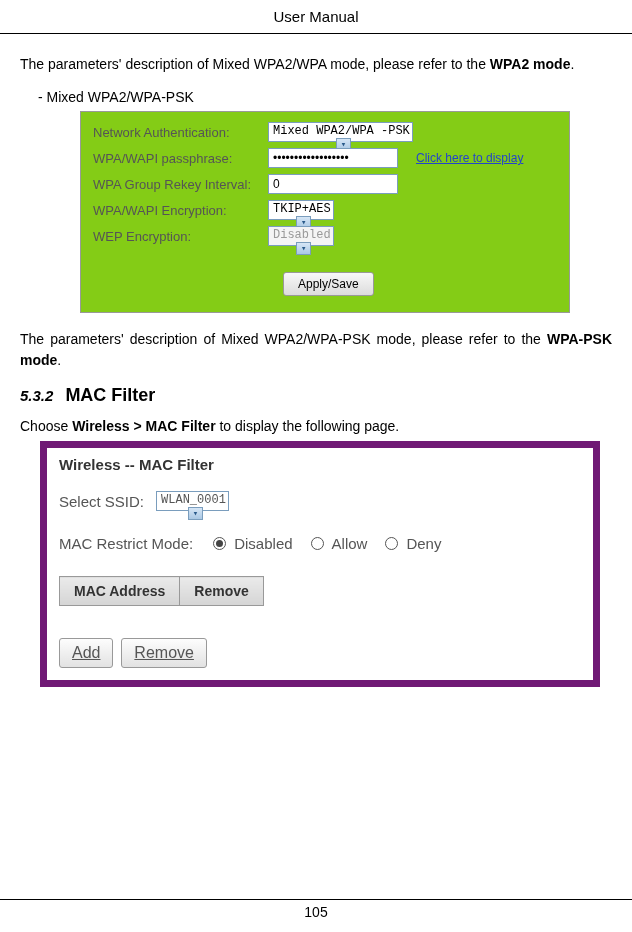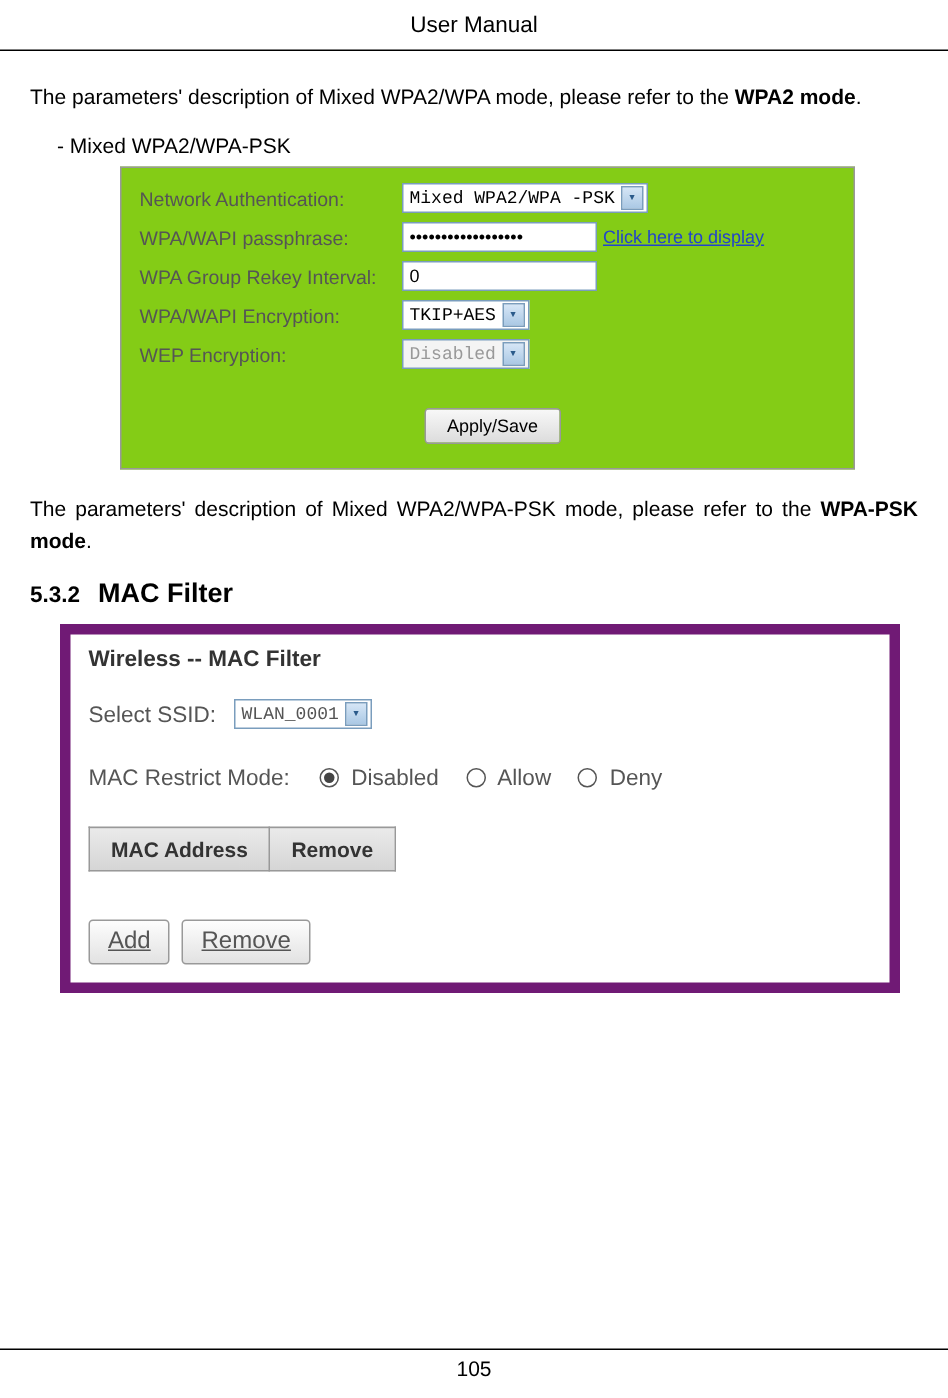--- a/index.html
+++ b/index.html
@@ -50,20 +50,21 @@
     }
     .select-box {
       display: inline-flex;
       align-items: center;
       border: 1px solid #7a9dbd;
       background: #fff;
       font-family: 'Courier New', monospace;
       font-size: 12px;
       padding: 1px 2px 1px 4px;
       height: 20px;
+      flex-direction: column;
     }
     .select-arrow {
       width: 15px;
       height: 16px;
       background: linear-gradient(#d6e6f6, #aac8e4);
       border: 1px solid #7a9dbd;
       margin-left: 4px;
       display: flex;
       align-items: center;
       justify-content: center;
@@ -77,21 +78,21 @@
       font-size: 12px;
       height: 20px;
     }
     .password-dots {
       width: 130px;
       letter-spacing: 0px;
       font-family: Arial;
     }
     .link-text {
       color: #2244cc;
-      margin-left: 4px;
+      margin-left: 18px;
       font-size: 12px;
       text-decoration: underline;
       cursor: pointer;
     }
     .disabled-select {
       color: #999;
       background: #f4f4f4;
     }
     .btn-apply {
       display: inline-flex;
@@ -104,20 +105,21 @@
       margin: 20px 0 6px 190px;
     }
     .section-hdr {
       font-weight: bold;
       font-size: 18px;
       margin: 8px 0 10px 0;
     }
     .section-num {
       font-size: 15px;
       margin-right: 12px;
+      font-style: italic;
     }
     .screenshot2 {
       margin: 0 0 0 20px;
       width: 560px;
       border: 7px solid #701a75;
       background: #fff;
       padding: 8px 12px 12px 12px;
     }
     .ss2-title {
       font-weight: bold;
@@ -240,20 +242,23 @@
   </div>
 
   <p class="para">
     <span>The parameters' description of Mixed WPA2/WPA-PSK mode, please refer to the </span><span class="bold">WPA-PSK mode</span><span>.</span>
   </p>
 
   <div class="section-hdr">
     <span class="section-num">5.3.2</span><span>MAC Filter</span>
   </div>
 
+  <p class="para" style="margin-bottom:4px">
+    <span>Choose </span><span class="bold">Wireless &gt; MAC Filter</span><span> to display the following page.</span>
+  </p>
 
   <div class="screenshot2">
     <div class="ss2-title">Wireless -- MAC Filter</div>
     <div class="ss2-row">
       <span class="label">Select SSID:</span>
       <span class="select-box">
         <span>WLAN_0001</span>
         <span class="select-arrow">▾</span>
       </span>
     </div>

